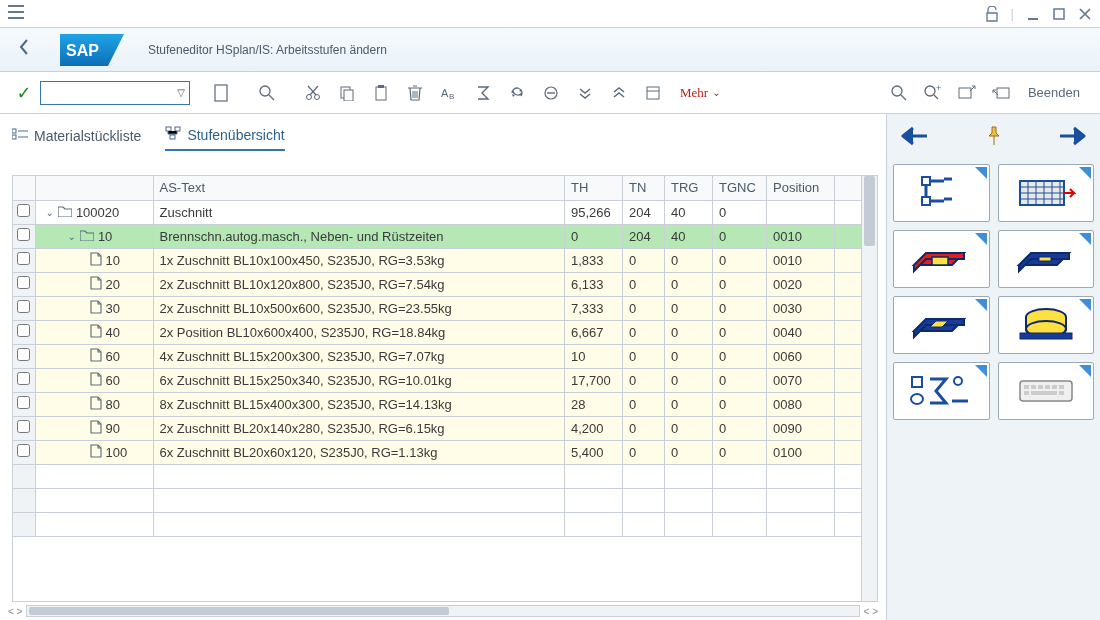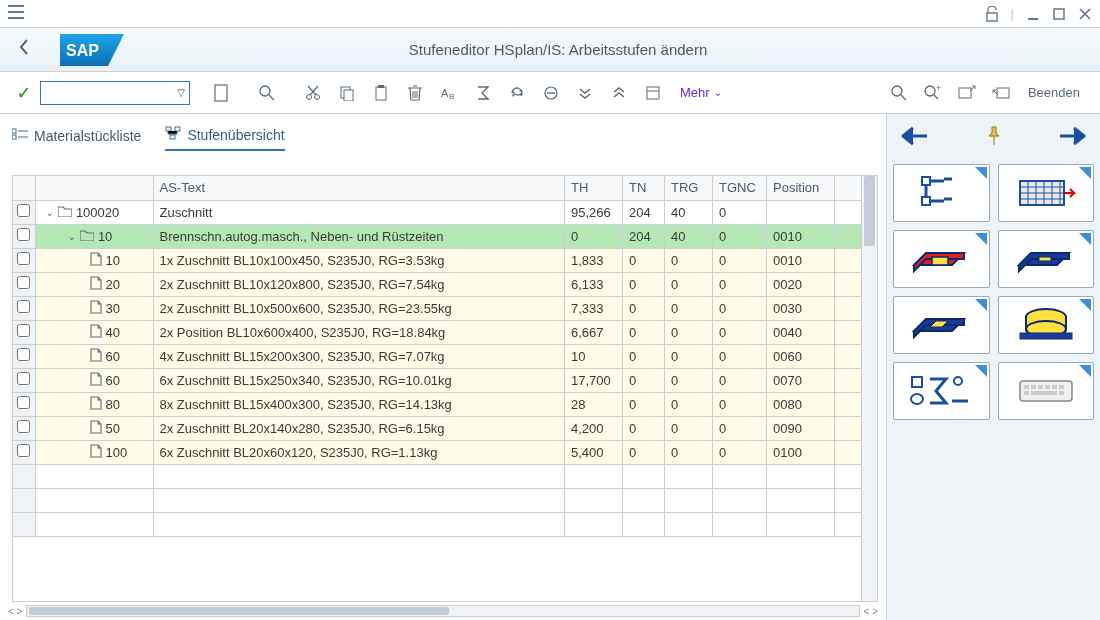--- a/index.html
+++ b/index.html
@@ -19,29 +19,29 @@
   
   .titlebar { height: 28px; display: flex; align-items: center; justify-content: space-between; padding: 0 8px; border-bottom: 1px solid var(--sap-border); }
   .titlebar-left, .titlebar-right { display: flex; align-items: center; gap: 12px; color: #647890; }
   .titlebar-right svg { display: block; }
   .hamburger { cursor: pointer; }
   
   
   .headerrow { height: 44px; background: linear-gradient(#f5fafd,#eaf2f8); display: flex; align-items: center; padding: 0 12px; gap: 24px; border-bottom: 1px solid var(--sap-border); }
   .back-btn { width: 24px; text-align: center; color: var(--sap-text-blue); font-size: 18px; cursor: pointer; }
   .sap-logo { width: 64px; height: 32px; }
-  .header-title { flex: 1; text-align: center; font-size: 15px; color: #4a5a6a; padding-right: 120px; }
+  .header-title { flex: 1; font-size: 12px; color: #4a5a6a; padding-right: 120px; }
   
   
   .toolbar { height: 42px; display: flex; align-items: center; padding: 0 12px; gap: 4px; border-bottom: 1px solid var(--sap-border); }
   .toolbar .ok-icon { color: #1e8b1e; font-size: 18px; width: 24px; text-align: center; cursor: pointer; }
   .toolbar .combo { width: 150px; height: 24px; border: 1px solid var(--sap-blue); display: flex; align-items: center; padding: 0 4px; justify-content: space-between; font-size: 12px; color: #888; }
   .toolbar .combo .chev { color: #555; font-size: 10px; }
   .toolbar .tb-icon { width: 30px; height: 28px; display: flex; align-items: center; justify-content: center; color: #5a6a7a; cursor: pointer; font-size: 16px; }
-  .toolbar .more { color: #6d28d9; cursor: pointer; padding: 0 8px; font-size: 13px; display:flex; align-items:center; gap:4px;}
+  .toolbar .more { color: #b91c1c; cursor: pointer; padding: 0 8px; font-size: 13px; display:flex; align-items:center; gap:4px;font-family:Liberation Serif, serif;}
   .toolbar .spacer { flex: 1; }
   .toolbar .beenden { color: #5a6a7a; cursor: pointer; padding: 0 8px; }
   
   
   .body { display: flex; height: calc(620px - 28px - 44px - 42px); }
   .left-pane { flex: 1; display: flex; flex-direction: column; overflow: hidden; position: relative; }
   .right-pane { width: 214px; border-left: 1px solid var(--sap-border); background: #eef3f7; padding: 6px; display: flex; flex-direction: column; gap: 8px; }
   
   
   .tabs { display: flex; gap: 24px; padding: 12px 12px 0 12px; }
@@ -491,21 +491,21 @@
                 <td></td>
               </tr>
               <tr class="lvl-yellow">
                 <td class="chk"><input type="checkbox" style=""></td>
                 <td>
                   <div class="tree-cell" style="padding-left:48px">
                     <span class="tree-icon"><svg width="12" height="14" viewBox="0 0 12 14">
                         <path d="M1 1h7l3 3v9H1z" fill="none" stroke="#5a6a7a" stroke-width="1.1"></path>
                         <path d="M8 1v3h3" fill="none" stroke="#5a6a7a" stroke-width="1.1"></path>
                       </svg></span>
-                    <span>50</span>
+                    <span>90</span>
                   </div>
                 </td>
                 <td>2x Zuschnitt BL20x140x280, S235J0, RG=6.15kg</td>
                 <td class="num">4,200</td>
                 <td class="num">0</td>
                 <td class="num">0</td>
                 <td class="num">0</td>
                 <td>0090</td>
                 <td></td>
               </tr>

